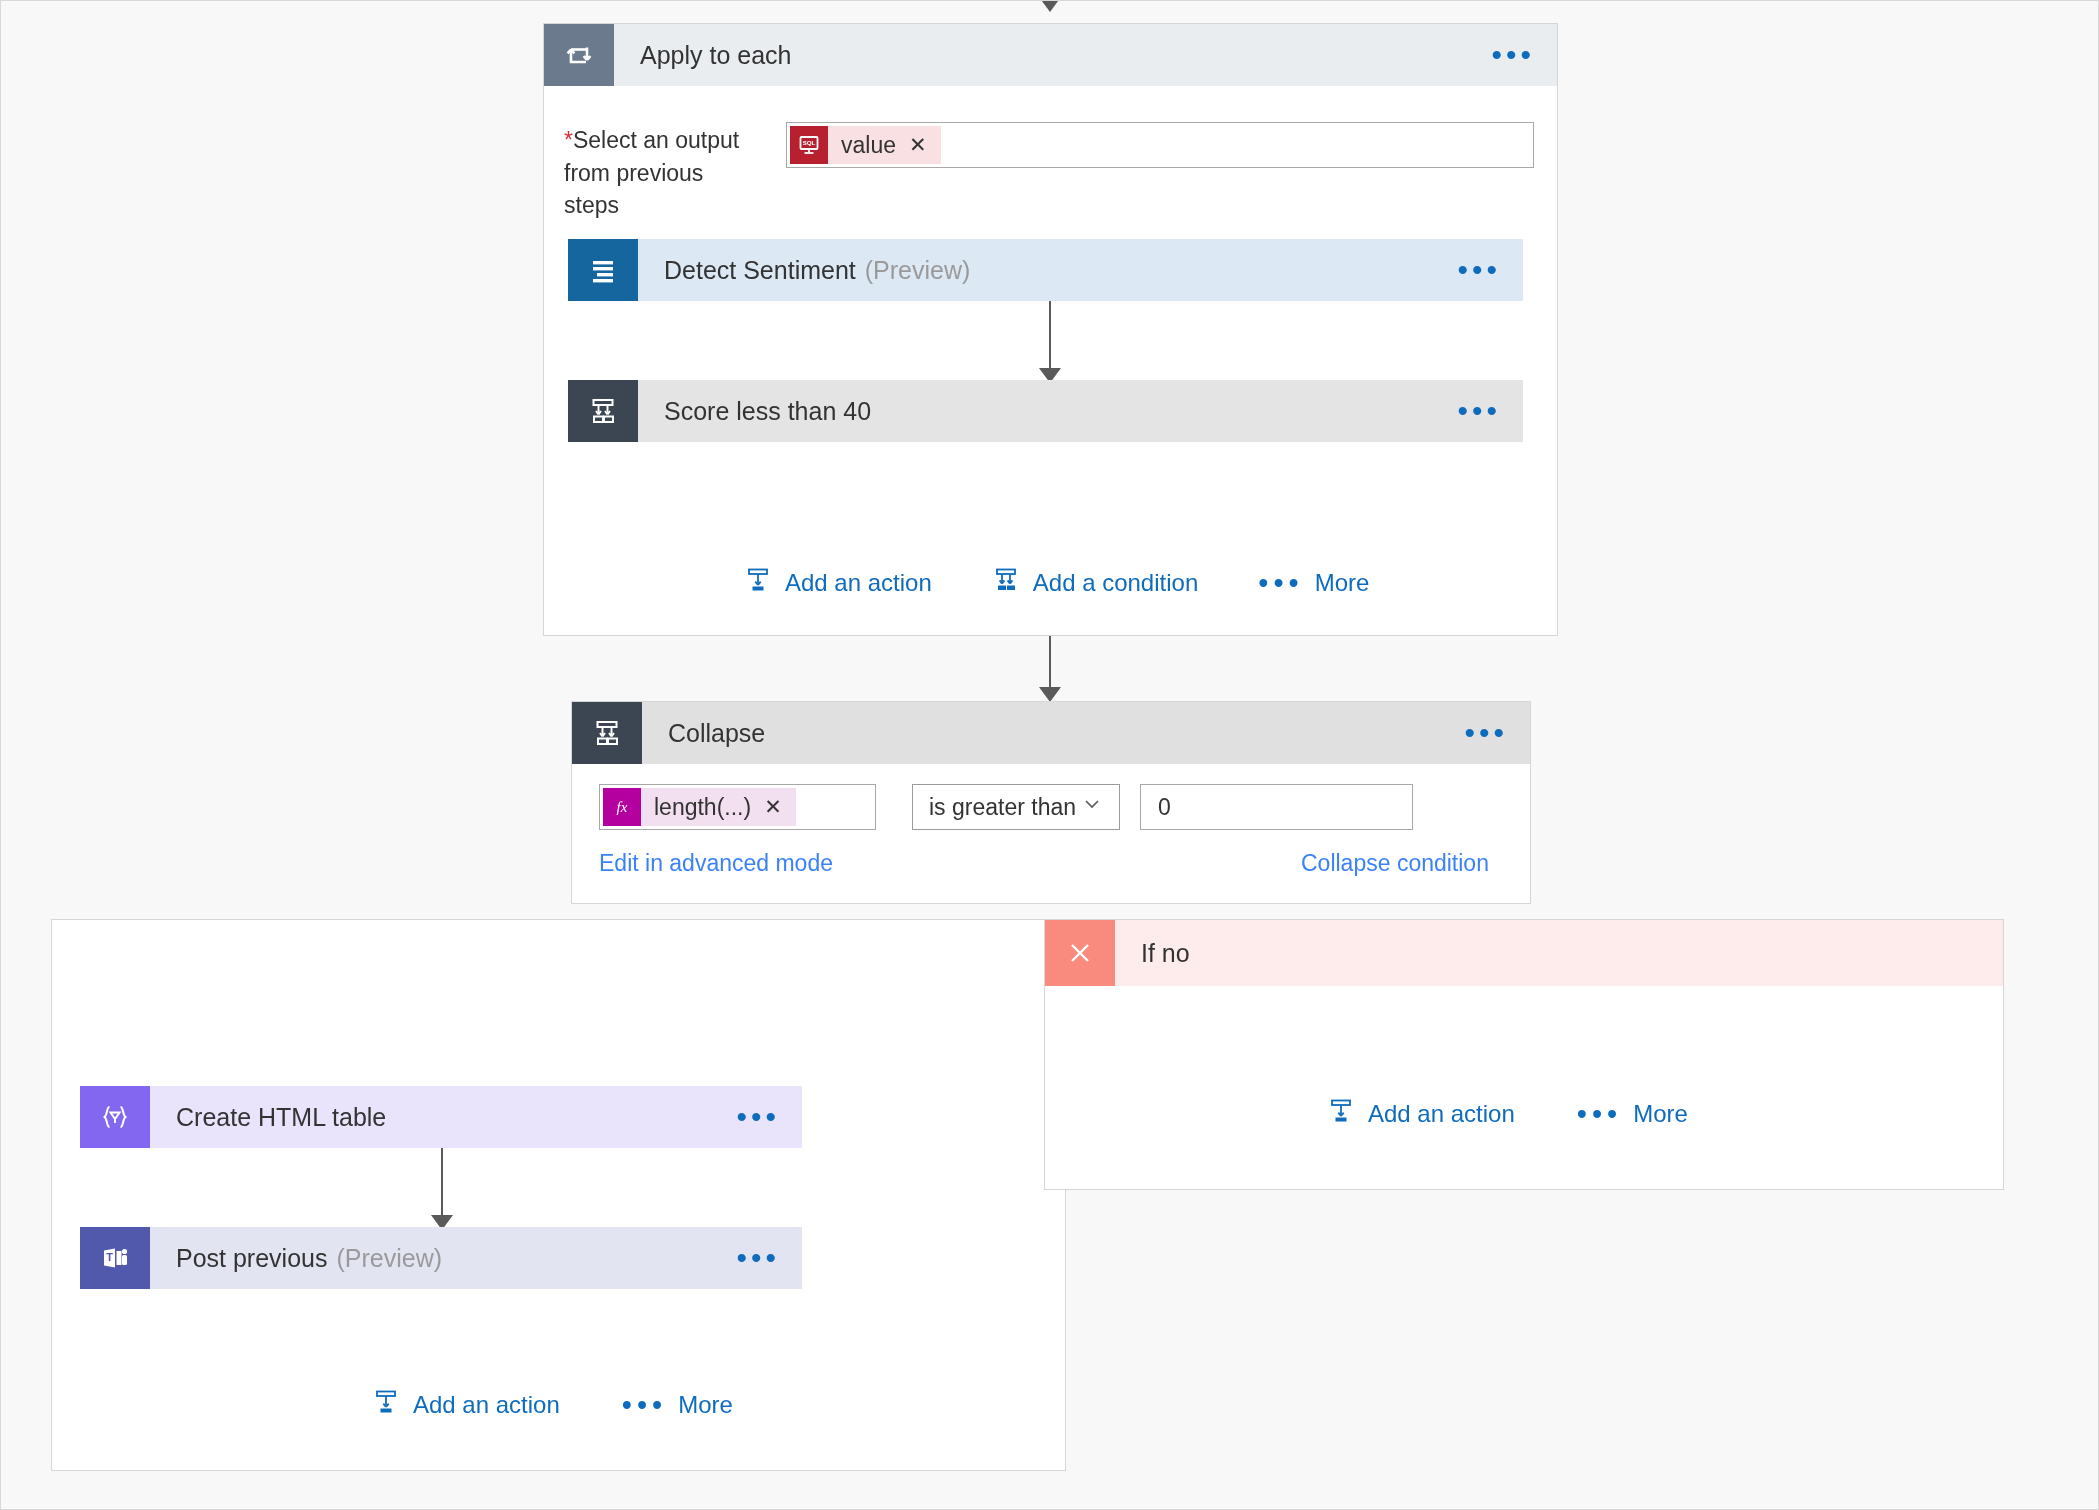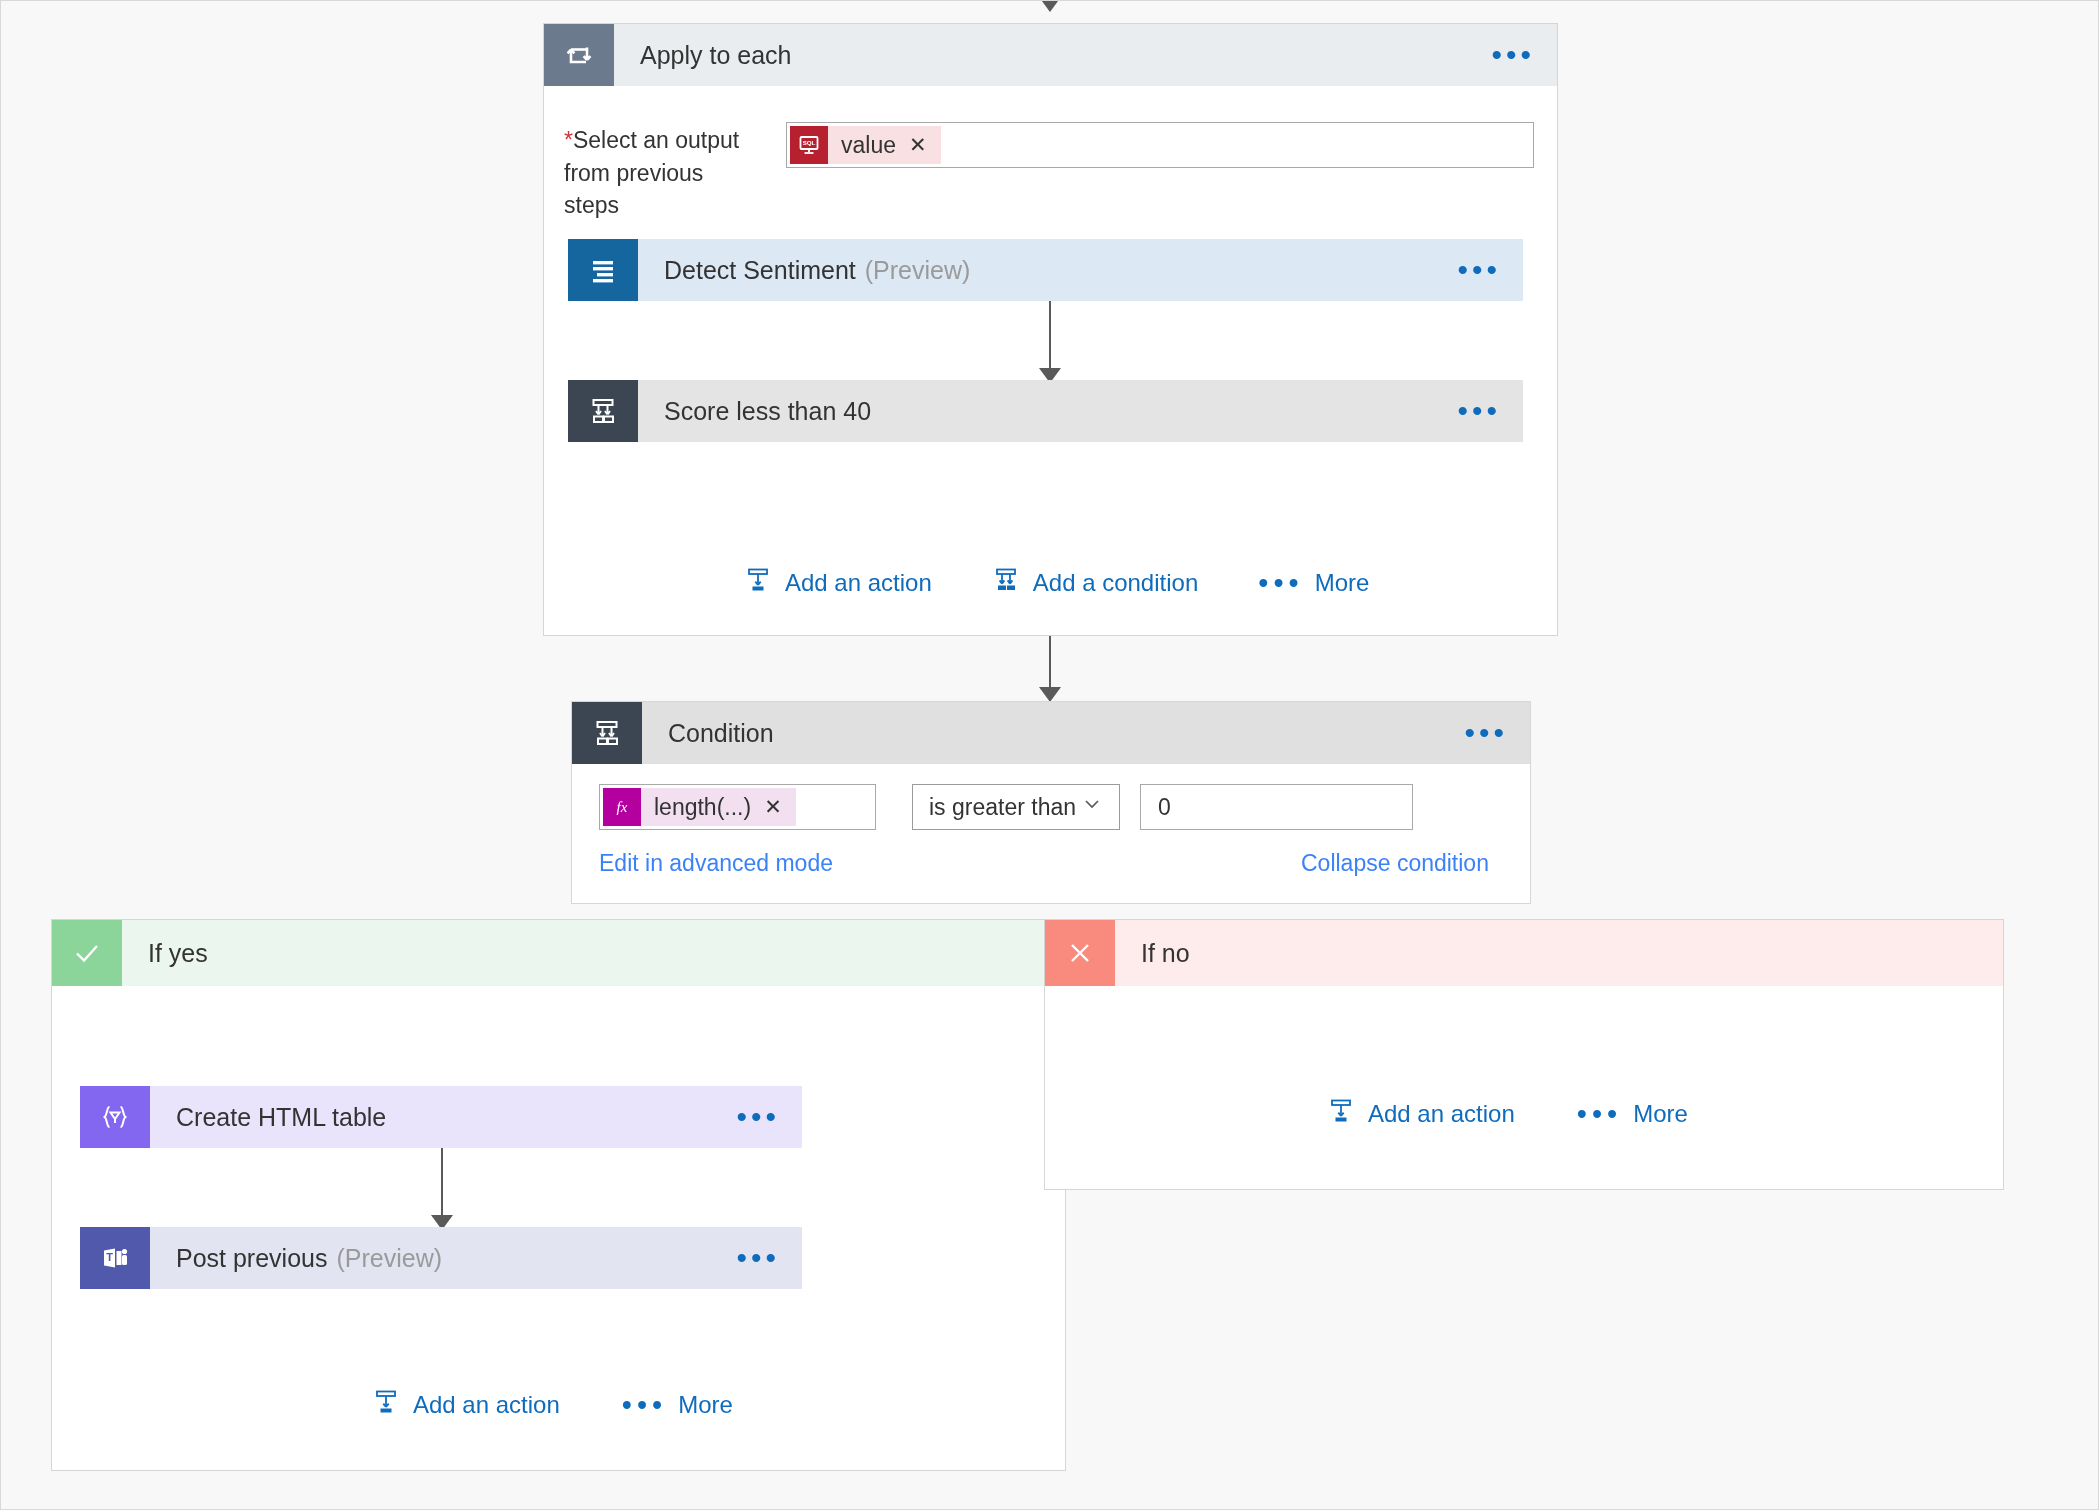--- a/index.html
+++ b/index.html
@@ -340,21 +340,21 @@
           <rect x="6.5" y="5" width="19" height="5" fill="none" stroke="#ffffff" stroke-width="2"></rect>
           <path d="M11.5 10 V18" stroke="#ffffff" stroke-width="2"></path>
           <path d="M20.5 10 V18" stroke="#ffffff" stroke-width="2"></path>
           <path d="M11.5 19.5 L9 16 M11.5 19.5 L14 16" stroke="#ffffff" stroke-width="2" fill="none"></path>
           <path d="M20.5 19.5 L18 16 M20.5 19.5 L23 16" stroke="#ffffff" stroke-width="2" fill="none"></path>
           <rect x="7" y="21.5" width="9" height="5.5" fill="none" stroke="#ffffff" stroke-width="2"></rect>
           <rect x="17" y="21.5" width="9" height="5.5" fill="none" stroke="#ffffff" stroke-width="2"></rect>
         </svg>
       </div>
       <div class="hdr-body">
-        <span class="hdr-title">Condition</span>
+        <span class="hdr-title">Collapse</span>
         <span class="ellipsis">•••</span>
       </div>
     </div>
 
     <div class="field" style="position:absolute; left:27px; top:82px; width:277px; height:46px;">
       <span class="token" style="margin-left:3px;">
         <span class="token-ico" style="background:#b4009e;">
           <svg width="24" height="24" viewBox="0 0 24 24" aria-hidden="true">
             <text x="12" y="17" font-size="15" font-style="italic" font-family="Liberation Serif, serif" fill="#ffffff" text-anchor="middle">fx</text>
           </svg>
@@ -378,30 +378,20 @@
     <div class="field" style="position:absolute; left:568px; top:82px; width:273px; height:46px;">
       <span class="input-val">0</span>
     </div>
 
     <a class="link" style="left:27px; top:148px;">Edit in advanced mode</a>
     <a class="link" style="left:717px; top:148px;margin-left:12px;">Collapse condition</a>
   </div>
 
   <div class="card container-box" style="left:50px; top:918px; width:1015px; height:552px;">
 
-    <div class="branch-hdr" style="background:#ebf7ee;">
-      <div class="branch-tile" style="background:#8bd49a;">
-        <svg width="36" height="36" viewBox="0 0 36 36" aria-hidden="true">
-          <path d="M8 18.5 L15 25.5 L28 11" fill="none" stroke="#ffffff" stroke-width="2.4"></path>
-        </svg>
-      </div>
-      <div class="branch-label">
-        <span>If yes</span>
-      </div>
-    </div>
 
     <div class="card" style="left:28px; top:166px; width:722px; height:62px;">
       <div class="hdr" style="background:#e9e4fb;">
         <div class="tile" style="background:#8367f0;">
           <svg width="34" height="34" viewBox="0 0 34 34" aria-hidden="true">
             <path d="M11.5 7 C8.5 7 9.5 15 6.5 17 C9.5 19 8.5 27 11.5 27" fill="none" stroke="#ffffff" stroke-width="2"></path>
             <path d="M22.5 7 C25.5 7 24.5 15 27.5 17 C24.5 19 25.5 27 22.5 27" fill="none" stroke="#ffffff" stroke-width="2"></path>
             <path d="M12.5 12.5 H21.5 L17 19 Z" fill="none" stroke="#ffffff" stroke-width="2"></path>
             <path d="M17 19 V23" stroke="#ffffff" stroke-width="2"></path>
           </svg>

